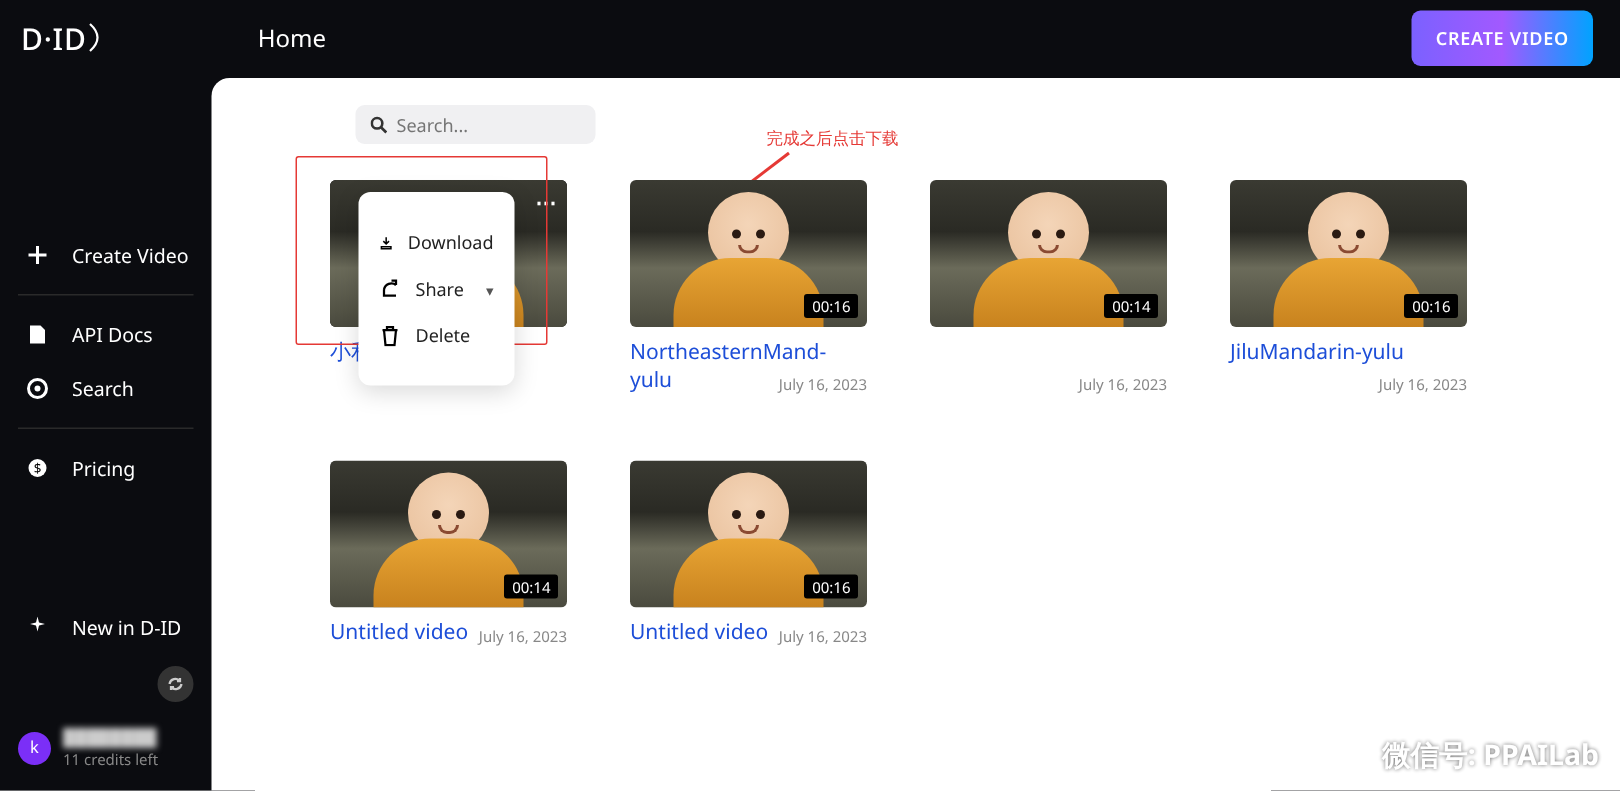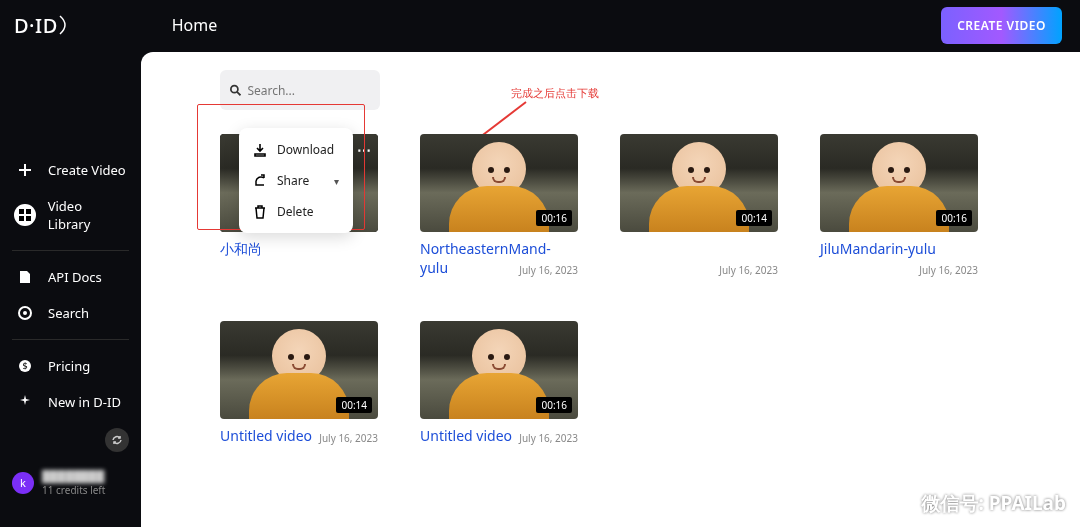--- a/index.html
+++ b/index.html
@@ -8,40 +8,40 @@
 .logo{margin-left:14px;color:#fff;font-size:20px;font-weight:500;letter-spacing:.5px;display:flex;align-items:center}
 .logo svg{stroke:#fff}
 .title{margin-left:100px;color:#fff;font-size:16px}
 .hbtn{margin-left:auto;margin-right:18px;background:linear-gradient(90deg,#7b61ff,#a259ff,#00a3ff);color:#fff;border:none;padding:10px 16px;border-radius:6px;font-size:12px;font-weight:600;letter-spacing:.5px}
 .side{position:absolute;left:0;top:52px;bottom:0;width:141px;background:#0b0c10;display:flex;flex-direction:column;padding-top:100px}
 .nav{color:#fff;display:flex;align-items:center;font-size:13px;padding:9px 14px;gap:12px}
 .nav.act{background:transparent}
 .nav.act .ic{background:#fff;border-radius:50%;width:22px;height:22px;display:flex;align-items:center;justify-content:center}
 .nav .ic{width:22px;display:flex;align-items:center;justify-content:center}
 .sep{height:1px;background:#2a2a2a;margin:8px 12px}
-.bot{margin-top:auto;padding-bottom:22px}
+.bot{margin-top:auto;padding-bottom:6px}
 .syncbtn{margin:8px 12px 8px auto;width:24px;height:24px;border-radius:50%;background:#333;display:flex;align-items:center;justify-content:center}
 .user{display:flex;align-items:center;padding:8px 12px;gap:8px}
 .avatar{width:22px;height:22px;border-radius:50%;background:#7b2ff7;color:#fff;display:flex;align-items:center;justify-content:center;font-size:11px}
 .uname{color:#ccc;font-size:11px;filter:blur(2px)}
 .credits{color:#888;font-size:10px}
 .main{position:absolute;left:141px;right:0;top:52px;bottom:0;background:#fff;border-radius:12px 0 0 0;padding:18px 24px;overflow:hidden}
-.search{background:#f0f0f2;border-radius:6px;width:160px;height:40px;display:flex;align-items:center;padding:0 10px;gap:6px;margin-left:55px}
+.search{background:#f0f0f2;border-radius:6px;width:160px;height:26px;display:flex;align-items:center;padding:0 10px;gap:6px;margin-left:72px}
 .search input{border:none;background:transparent;outline:none;font-size:12px;color:#666;width:100%}
 .anno{position:absolute;top:33px;left:370px;color:#e53935;font-size:11px;font-weight:500}
 .arrow{position:absolute;top:45px;left:305px;pointer-events:none}
 .grid{margin-top:24px;margin-left:55px;display:flex;flex-wrap:wrap;gap:44px 42px}
 .card{width:158px;position:relative}
 .thumb{width:158px;height:98px;border-radius:4px;position:relative;overflow:hidden;cursor:pointer}
 .dur{position:absolute;bottom:6px;right:6px;background:#000;color:#fff;font-size:10px;padding:1px 5px;border-radius:2px}
 .dots{position:absolute;top:6px;right:6px;color:#fff;font-size:14px;letter-spacing:1px;font-weight:bold}
 .ctitle{font-size:14px;color:#1d4ed8;margin-top:7px}
 .cdate{font-size:10px;color:#888;position:absolute;right:0;bottom:0}
 .selbox{position:absolute;border:1.5px solid #e53935;border-radius:2px;pointer-events:none;left:56px;top:52px;width:168px;height:126px;z-index:5}
-.menu{position:absolute;top:76px;left:98px;width:114px;background:#fff;border-radius:8px;box-shadow:0 4px 16px rgba(0,0,0,.15);padding:6px 0;z-index:10}
+.menu{position:absolute;top:76px;left:98px;width:104px;background:#fff;border-radius:8px;box-shadow:0 4px 16px rgba(0,0,0,.15);padding:18px 0;z-index:10}
 .mi{display:flex;align-items:center;padding:7px 14px;font-size:12px;color:#222;gap:10px;cursor:pointer}
 .mi.share::after{content:"▾";margin-left:auto;font-size:10px;color:#555}
 .wm{position:absolute;right:14px;bottom:10px;color:#fff;font-size:19px;display:flex;align-items:center;gap:8px;font-weight:700;opacity:.95;text-shadow:0 0 3px rgba(0,0,0,.6)}
 .wm .wico{width:24px;height:24px;border-radius:50%;background:rgba(255,255,255,.15);display:flex;align-items:center;justify-content:center}
 
 .monk{position:relative;width:100%;height:100%;background:linear-gradient(#3a3a32 0%,#2a2a24 35%,#6b6b5a 60%,#4a4a3e 100%)}
 .monk::before{content:"";position:absolute;left:50%;top:8%;width:54px;height:54px;background:radial-gradient(circle at 50% 40%,#f4d5b8,#e8bf9a);border-radius:50%;transform:translateX(-50%)}
 .monk::after{content:"";position:absolute;left:50%;bottom:0;width:100px;height:46px;background:linear-gradient(#e8a534,#c8821e);border-radius:38px 38px 0 0;transform:translateX(-50%)}
 .monk .face{position:absolute;left:50%;top:34%;transform:translateX(-50%);width:36px;text-align:center;font-size:0}
 .monk .eye{display:inline-block;width:6px;height:6px;background:#2a1a12;border-radius:50%;margin:0 5px}
@@ -64,31 +64,20 @@
 
 <div class="side">
   <div class="nav">
     <span class="ic">
         <svg width="14" height="14" viewBox="0 0 14 14">
           <path d="M7 1v12M1 7h12" stroke="#fff" stroke-width="2"></path>
         </svg>
       </span>
     <span>Create Video</span>
   </div>
-  <div class="nav act">
-    <span class="ic">
-        <svg width="12" height="12" viewBox="0 0 12 12">
-          <rect x="0" y="0" width="5" height="5" fill="#000"></rect>
-          <rect x="7" y="0" width="5" height="5" fill="#000"></rect>
-          <rect x="0" y="7" width="5" height="5" fill="#000"></rect>
-          <rect x="7" y="7" width="5" height="5" fill="#000"></rect>
-        </svg>
-      </span>
-    <span>Video Library</span>
-  </div>
   <div class="sep"></div>
   <div class="nav">
     <span class="ic">
         <svg width="12" height="14" viewBox="0 0 12 14">
           <path d="M1 1h7l3 3v9H1z" fill="#fff"></path>
         </svg>
       </span>
     <span>API Docs</span>
   </div>
   <div class="nav">

